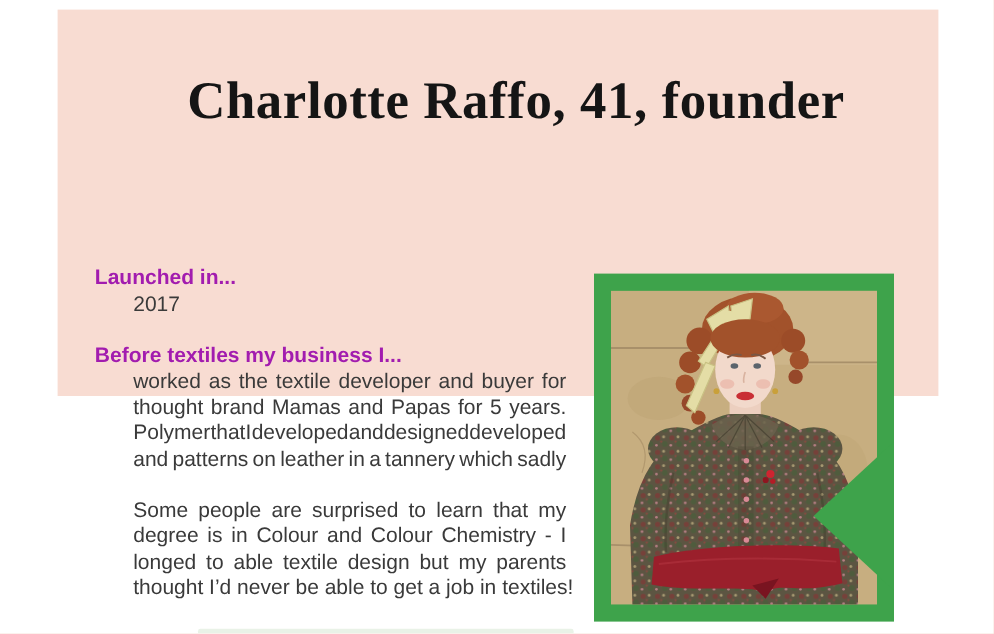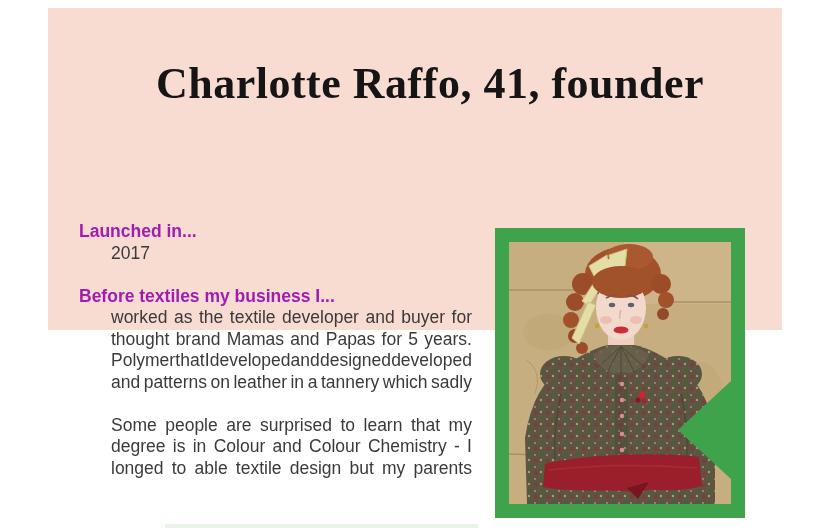--- a/index.html
+++ b/index.html
@@ -153,20 +153,21 @@
         <div class="jline">
           <span>longed</span>
           <span>to</span>
           <span>able</span>
           <span>textile</span>
           <span>design</span>
           <span>but</span>
           <span>my</span>
           <span>parents</span>
         </div>
+        <div class="jline last">thought I’d never be able to get a job in textiles!</div>
       </div>
   </div>
 </div>
 
 <div class="photo-frame" style="background: rgb(62, 163, 75);">
   <div class="photo-inner">
     <svg width="222" height="262" viewBox="0 0 222 262" xmlns="http://www.w3.org/2000/svg">
       <defs>
         <pattern id="paisley" width="12" height="12" patternUnits="userSpaceOnUse">
           <rect width="12" height="12" fill="#5c5542"></rect>

